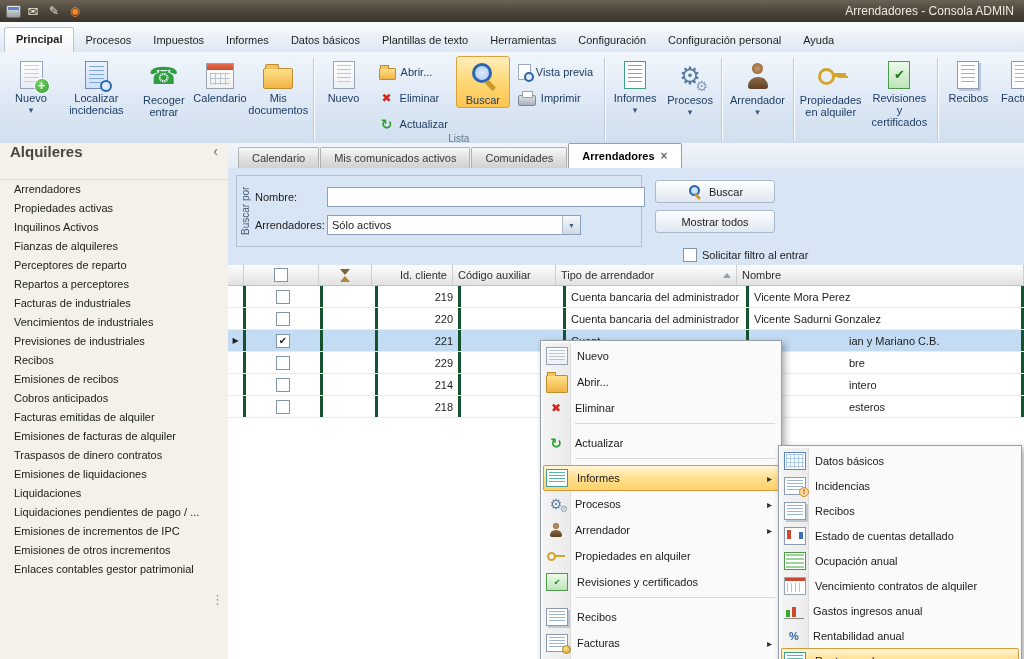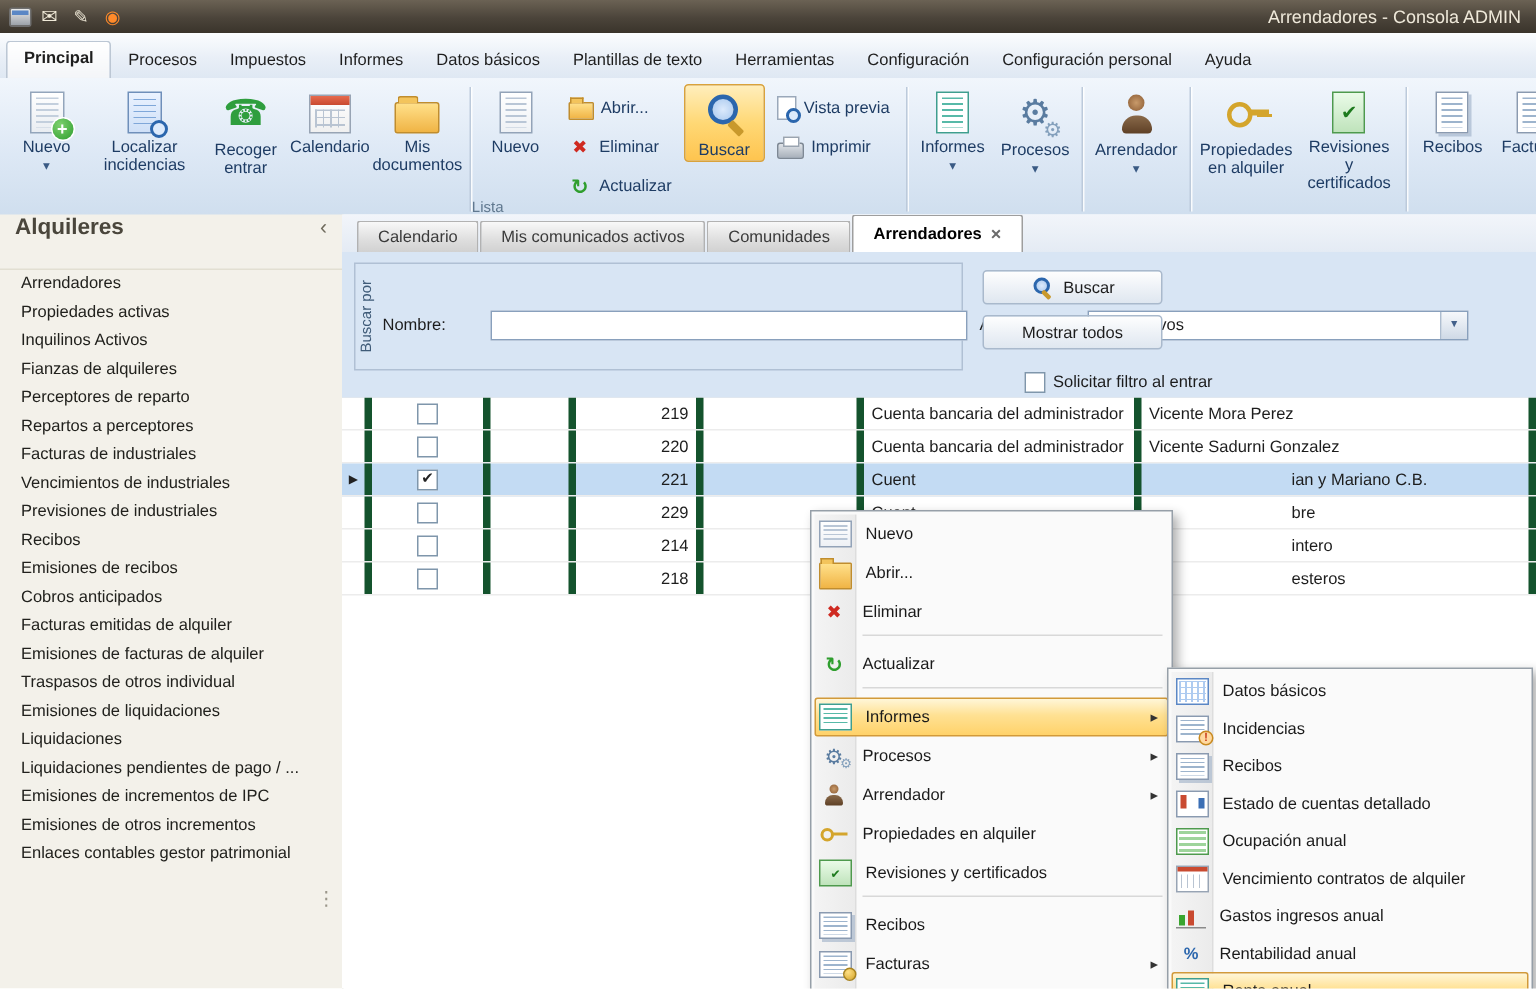--- a/index.html
+++ b/index.html
@@ -32,21 +32,21 @@
     display:flex;align-items:stretch;padding:2px 0 0 2px;overflow:hidden}
   .rgroup{display:flex;align-items:flex-start;position:relative;padding:2px 2px 13px}
   .rdiv{width:1px;background:#bccadb;box-shadow:1px 0 0 rgba(255,255,255,.85);margin:4px 1px;flex:none}
   .rbtn{display:flex;flex-direction:column;align-items:center;min-width:44px;max-width:88px;
     padding:4px 4px 1px;gap:3px;color:#1e3c64;text-align:center;line-height:12px;border:1px solid transparent;border-radius:3px}
   .rbtn.hot{background:linear-gradient(#ffeebc,#ffd875 50%,#fec44f);border-color:#d9a23c}
   .rbtn .rlbl{white-space:normal}
   .rbtn.dd::after{content:"▾";font-size:9px;color:#3a5a84;line-height:7px}
   .smallcol{display:flex;flex-direction:column;gap:2px;padding-top:4px}
   .sbtn{display:flex;align-items:center;gap:5px;height:22px;padding:0 7px;color:#1e3c64;border:1px solid transparent;border-radius:2px;white-space:nowrap}
-  .glabel{position:absolute;left:0;right:0;bottom:1px;text-align:left;font-size:10px;color:#60788f}
+  .glabel{position:absolute;left:0;right:0;bottom:1px;text-align:center;font-size:10px;color:#60788f}
   .lista-body{display:flex;align-items:flex-start}
 
   
   .ico{display:inline-flex;align-items:center;justify-content:center;position:relative;width:16px;height:16px;flex:none}
   .ico.big{width:30px;height:30px}
 
   [data-icon="new-document-icon"]{background:linear-gradient(#ffffff,#eef1f5);border:1px solid #93a3b8;width:11px;height:14px}
   [data-icon="new-document-icon"]::before{content:"";position:absolute;inset:2px;background:repeating-linear-gradient(#b9c6d6 0 1px,transparent 1px 3px)}
   .big[data-icon="new-document-icon"]{width:20px;height:26px}
   .big[data-icon="new-document-icon"]::before{inset:3px;background:repeating-linear-gradient(#b9c6d6 0 1px,transparent 1px 4px)}
@@ -165,21 +165,21 @@
   .dtab.active{background:#fff;height:24px;font-weight:bold;color:#000;border-color:#9e9e9e;position:relative;z-index:2}
   .tclose{display:none;color:#6b6b6b;font-weight:bold;font-size:12px;margin-left:6px}
   .tclose::before{content:"×"}
   .tclose.show{display:inline}
 
   
   .spanel{position:absolute;top:25px;left:0;right:0;height:97px;background:#d8e5f4;border-bottom:1px solid #aab8c8}
   .sgroup{position:absolute;left:8px;top:7px;width:404px;height:70px;border:1px solid #b0c0d4;display:flex}
   .vlabel{width:16px;display:flex;align-items:center;justify-content:center;writing-mode:vertical-rl;transform:rotate(180deg);
     font-size:10px;color:#3f5b78}
-  .sfields{flex:1;display:flex;flex-direction:row;gap:8px;padding:11px 6px 0 2px}
+  .sfields{flex:1;display:flex;flex-direction:column;gap:8px;padding:11px 6px 0 2px}
   .srow{display:flex;align-items:center}
   .srow label{width:72px;color:#1c1c1c;flex:none}
   .stext{width:310px;height:18px;border:1px solid #89a0bc;font:11px "Liberation Sans",sans-serif;padding:0 3px;background:#fff}
   .combo{width:248px;height:18px;border:1px solid #89a0bc;background:#fff;display:flex;align-items:center;position:relative;padding-left:4px}
   .cbtn{position:absolute;right:0;top:0;bottom:0;width:17px;background:linear-gradient(#f6f8fb,#dfe6ef 60%,#cfd9e6);
     border-left:1px solid #aebdd0;display:flex;align-items:center;justify-content:center;font-size:7px;color:#43608a}
   .cbtn::before{content:"▼"}
   .sbuttons{position:absolute;left:427px;top:12px;display:flex;flex-direction:column;gap:7px}
   .pbtn{width:120px;height:23px;display:flex;align-items:center;justify-content:center;gap:6px;
     background:linear-gradient(#fefefe,#eef2f7 50%,#dfe7f0);border:1px solid #a9b9cc;border-radius:3px;
@@ -189,21 +189,21 @@
   .chk{width:12px;height:12px;background:#fff;border:1px solid #7f96ab;display:inline-flex;align-items:center;justify-content:center;
     font-size:10px;color:#222;flex:none}
   .chk.checked::before{content:"✔"}
 
   
   .grid{position:absolute;top:122px;left:0;right:0;bottom:0;background:#fff;overflow:hidden}
   .ghead{display:flex;height:21px}
   .ghead .gc{background:linear-gradient(#fdfdfd,#eeeeee 55%,#e2e2e2);border-right:1px solid #cfcfcf;border-bottom:1px solid #c2c2c2;
     color:#2e2e2e;display:flex;align-items:center;padding:0 5px}
   .grow{display:flex;height:21px;border-bottom:1px solid #ececec}
-  .grow .gc{border-right:5px solid #14532d;display:flex;align-items:center;padding:0 5px;color:#1d1d1d;overflow:hidden;white-space:nowrap}
+  .grow .gc{border-right:3px solid #14532d;display:flex;align-items:center;padding:0 5px;color:#1d1d1d;overflow:hidden;white-space:nowrap}
   .c-ind{width:15px;flex:none;justify-content:center;padding:0 !important}
   .c-chk{width:64px;flex:none;justify-content:center}
   .c-hg{width:42px;flex:none;justify-content:center}
   .c-id{width:70px;flex:none;justify-content:flex-end}
   .c-cod{width:92px;flex:none}
   .c-tipo{width:170px;flex:none}
   .c-nom{flex:1}
   .grow.sel{background:#c3dbf3}
   .grow.redtext .c-id,.grow.redtext .c-tipo,.grow.redtext .c-nom{color:#c93030}
   .c-nom.frag{padding-left:100px}
@@ -435,21 +435,21 @@
         <div class="sb-item">Recibos</div>
 
         <div class="sb-item">Emisiones de recibos</div>
 
         <div class="sb-item">Cobros anticipados</div>
 
         <div class="sb-item">Facturas emitidas de alquiler</div>
 
         <div class="sb-item">Emisiones de facturas de alquiler</div>
 
-        <div class="sb-item">Traspasos de otros individual</div>
+        <div class="sb-item">Traspasos de dinero contratos</div>
 
         <div class="sb-item">Emisiones de liquidaciones</div>
 
         <div class="sb-item">Liquidaciones</div>
 
         <div class="sb-item">Liquidaciones pendientes de pago / ...</div>
 
         <div class="sb-item">Emisiones de incrementos de IPC</div>
 
         <div class="sb-item">Emisiones de otros incrementos</div>
@@ -512,20 +512,36 @@
           <span>Mostrar todos</span>
         </button>
       </div>
       <div class="filtercheck">
         <span class="chk"></span>
         <span>Solicitar filtro al entrar</span>
       </div>
     </div>
 
     <div class="grid">
+      <div class="ghead">
+        <div class="gc c-ind"></div>
+        <div class="gc c-chk">
+          <span class="chk"></span>
+        </div>
+        <div class="gc c-hg">
+          <span class="hourglass"></span>
+        </div>
+        <div class="gc c-id">Id. cliente</div>
+        <div class="gc c-cod">Código auxiliar</div>
+        <div class="gc c-tipo">
+          <span>Tipo de arrendador</span>
+          <span class="sortup"></span>
+        </div>
+        <div class="gc c-nom">Nombre</div>
+      </div>
 
         <div class="grow">
           <div class="gc c-ind">
             <span class="ptr"></span>
           </div>
           <div class="gc c-chk">
             <span class="chk"></span>
           </div>
           <div class="gc c-hg">
             <span class="hourglass"></span>

